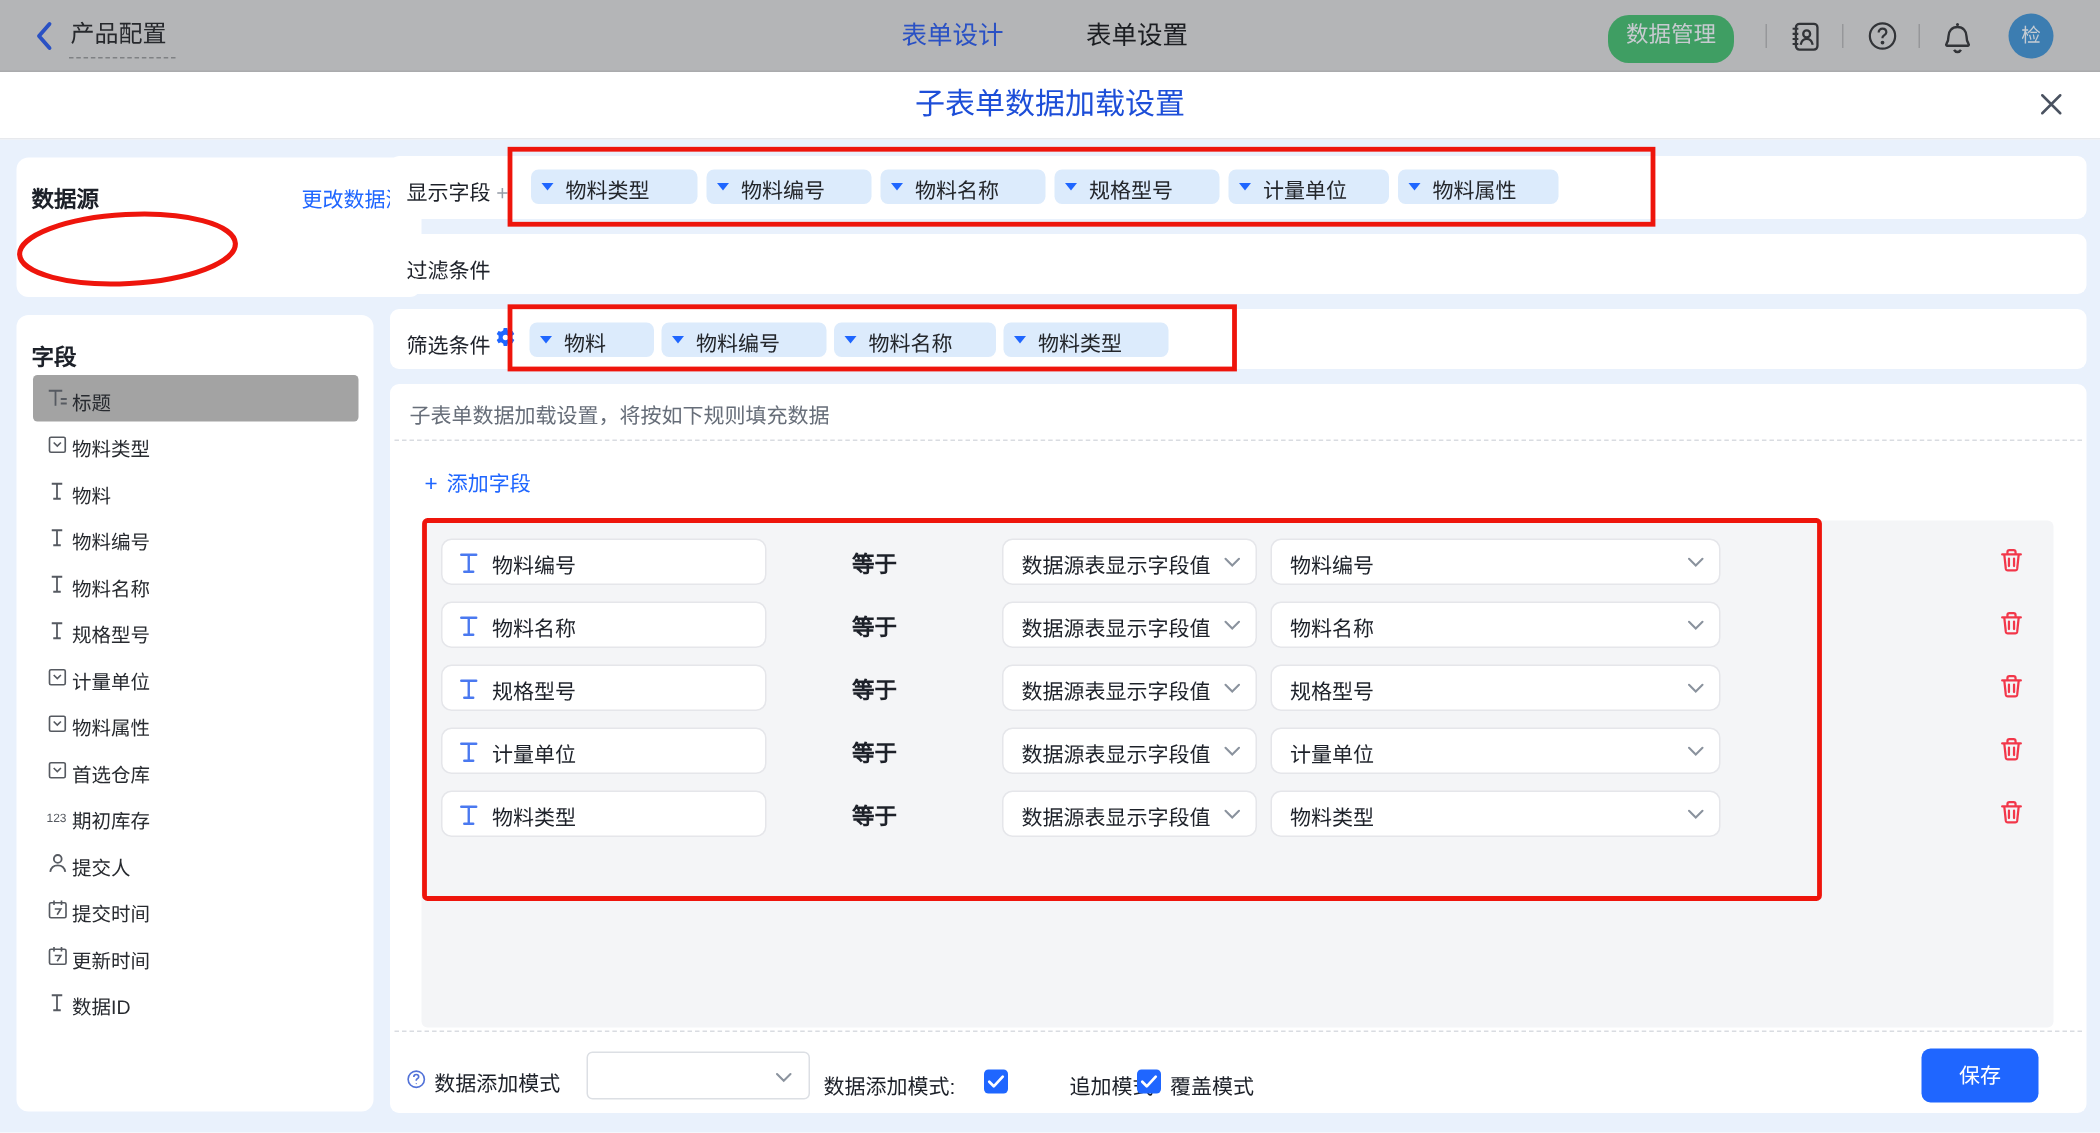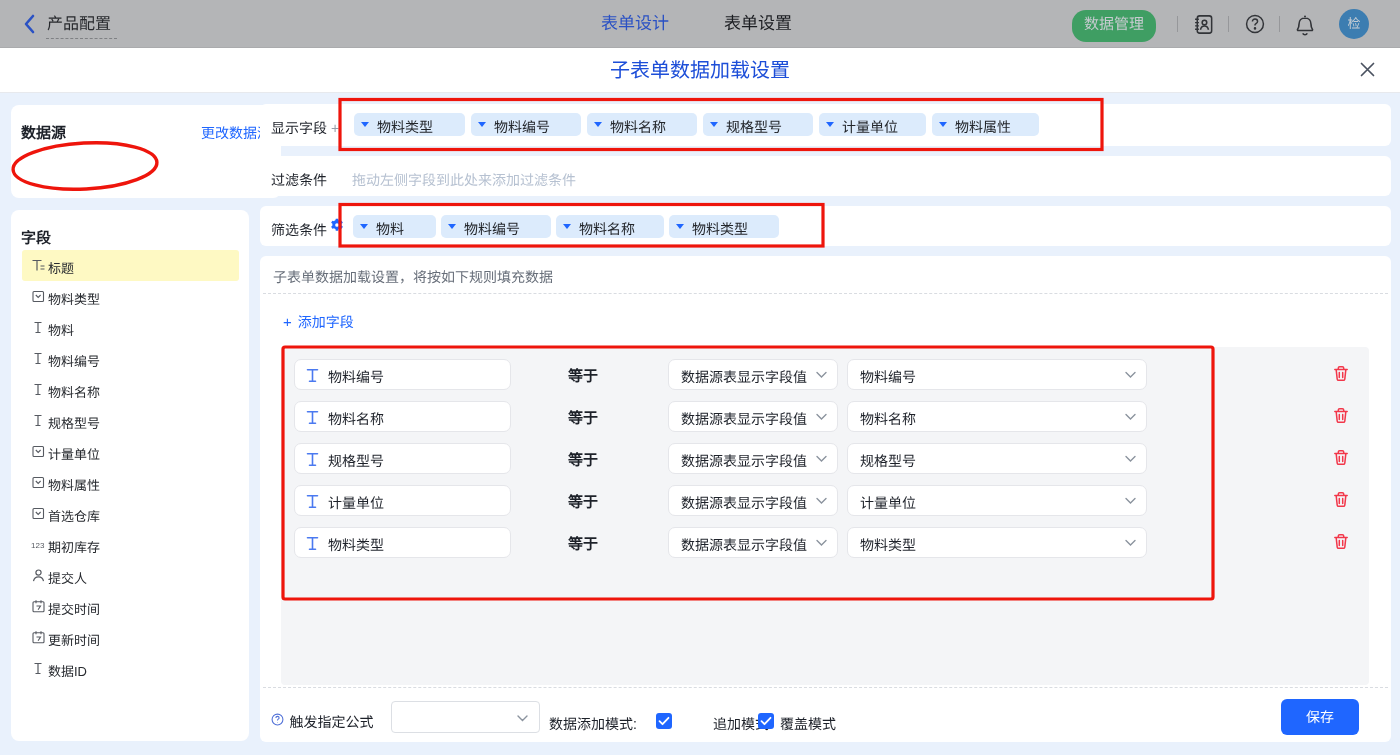--- a/index.html
+++ b/index.html
@@ -36,21 +36,21 @@
 
 .sbtitle { font-weight:bold; font-size:15px; color:#1d2129; }
 #sb1 .sbtitle { position:absolute; left:10px; top:16px; }
 .link { color:#1f66ff; font-size:14px; }
 #changeds { position:absolute; right:10px; top:17px; }
 #dsrow { position:absolute; left:11px; top:42px; width:217px; height:33px; background:#f2f3f5; border-radius:3px; }
 #dsrow .txt { position:absolute; left:28px; top:7px; font-size:14px; }
 #dsrow svg { position:absolute; left:10px; top:10px; }
 #sb2 .sbtitle { position:absolute; left:10px; top:16px; }
 .frow { position:absolute; left:11px; width:217px; height:31px; }
-.frow.hl { background:#fef9c3; border-radius:3px;padding-left:11px; }
+.frow.hl { background:#a3a3a3; border-radius:3px;padding-left:11px; }
 .frow .ic { position:absolute; left:9px; top:8px; width:15px; height:15px; }
 .frow .tx { position:absolute; left:26px; top:8px; font-size:13px; color:#272a2f; }
 
 
 .rlabel { position:absolute; left:11px; font-size:14px; color:#1d2129; }
 .chip { position:absolute; height:23px; background:#dcebfc; border-radius:5px; }
 .chip .tri { position:absolute; left:7px; top:9px; width:0; height:0; border-left:4.5px solid transparent; border-right:4.5px solid transparent; border-top:5.5px solid #1f66ff; }
 .chip .ct { position:absolute; left:23px; top:3px; font-size:14px; color:#23262b; }
 #cardB .ph { position:absolute; left:92px; top:13px; font-size:14px; color:#b6c1d1; }
 #gear { position:absolute; left:70px; top:12px; }
@@ -258,21 +258,20 @@
       </div>
       <div class="chip" style="left:672px;top:9px;width:107px">
         <span class="tri"></span>
         <span class="ct">物料属性</span>
       </div>
     </div>
 </div>
 
 <div id="cardB" class="card">
   <div class="rlabel" style="top:13px">过滤条件</div>
-  <div class="ph">拖动左侧字段到此处来添加过滤条件</div>
 </div>
 
 <div id="cardC" class="card">
   <div class="rlabel" style="top:13px">筛选条件</div>
   <svg id="gear" width="14" height="14" viewBox="0 0 16 16">
       <path d="M6.6.8h2.8l.4 1.9c.6.2 1.1.5 1.6.9l1.9-.6 1.4 2.4-1.5 1.3a6 6 0 0 1 0 1.9l1.5 1.3-1.4 2.4-1.9-.6c-.5.4-1 .7-1.6.9l-.4 1.9H6.6l-.4-1.9a6 6 0 0 1-1.6-.9l-1.9.6-1.4-2.4 1.5-1.3a6 6 0 0 1 0-1.9L1.3 5.4l1.4-2.4 1.9.6c.5-.4 1-.7 1.6-.9z" fill="#1f66ff"></path>
       <circle cx="8" cy="8" r="2.1" fill="#fff"></circle>
     </svg>
   <div id="chipsC">
       <div class="chip" style="left:93px;top:9px;width:83px">
@@ -436,21 +435,21 @@
           </svg></span>
   </div>
     </div>
   <div class="dash" style="top:431px"></div>
   <div id="bbar">
     <svg class="qi" width="13" height="13" viewBox="0 0 24 24" fill="none" stroke="#5272d8" stroke-width="2">
       <circle cx="12" cy="12" r="10"></circle>
       <path d="M9 9.2c0-1.7 1.3-3 3-3s3 1.2 3 2.9c0 1.8-1.9 2.1-2.8 3.4-.2.3-.2.9-.2 1.3"></path>
       <circle cx="12" cy="17.3" r="0.8" fill="#5272d8" stroke="none"></circle>
     </svg>
-    <div class="l1">触发指定公式</div>
+    <div class="l1">数据添加模式</div>
     <div class="sel">
         <svg width="11" height="7" viewBox="0 0 11 7">
           <path d="M1 1l4.5 4.5L10 1" fill="none" stroke="#8b939e" stroke-width="1.4" stroke-linecap="round"></path>
         </svg>
       </div>
     <div class="l2">数据添加模式:</div>
     <div class="cbox cb1"><svg width="16" height="16" viewBox="0 0 16 16">
           <path d="M3.5 8.2l3 3 6-6.4" fill="none" stroke="#fff" stroke-width="1.8" stroke-linecap="round" stroke-linejoin="round"></path>
         </svg></div>
     <div class="t1">追加模式</div>

